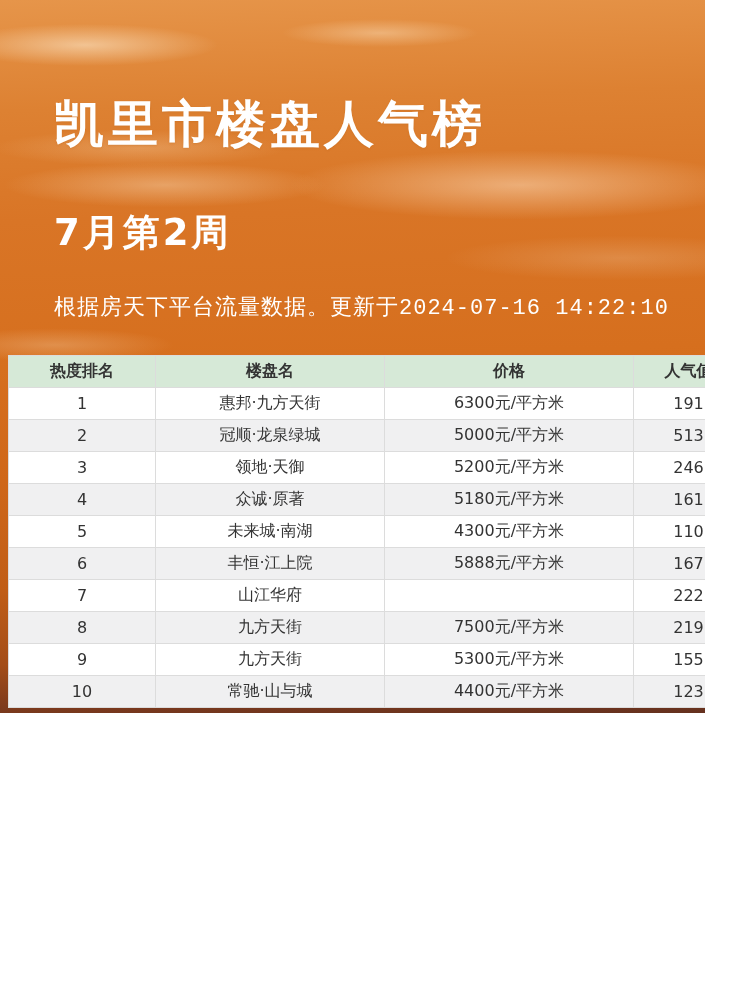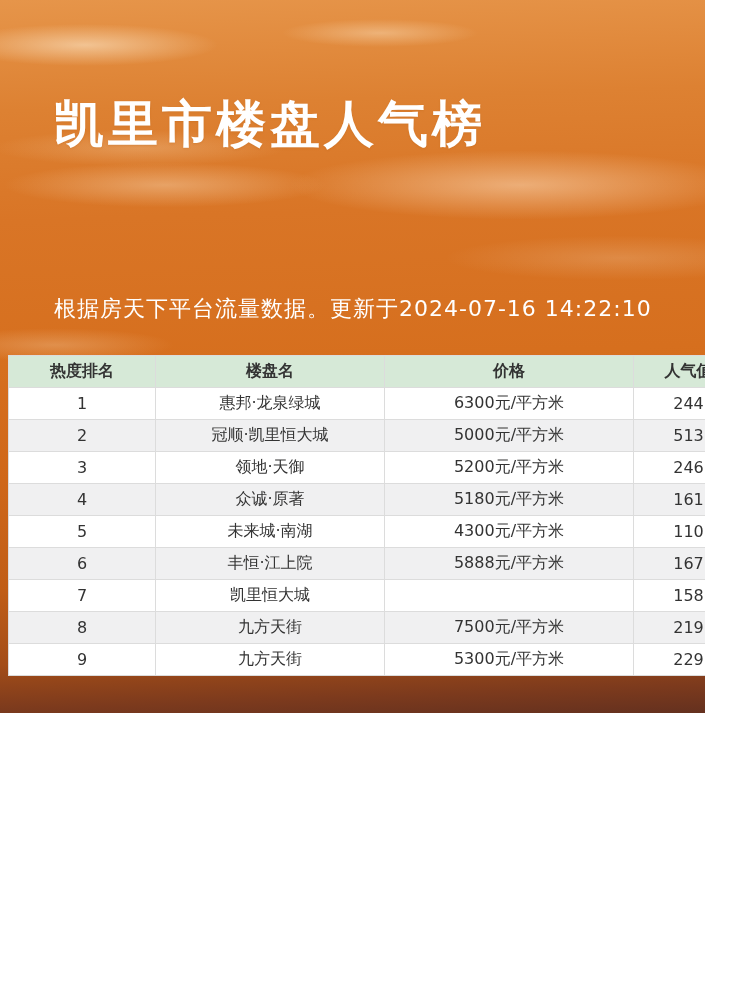--- a/index.html
+++ b/index.html
@@ -54,20 +54,21 @@
     font-weight: bold;
   }
 
   .hero-note {
     position: absolute;
     left: 54px; top: 294px;
     font-size: 22px;
     line-height: 30px;
     color: #ffffff;
     letter-spacing: 1px;
+    font-family: Liberation Mono, monospace;
   }
 
   
   .rank-table {
     position: absolute;
     left: 8px; top: 355px;
     width: 735px;
     border-collapse: collapse;
     table-layout: fixed;
     background: #fdba74;
@@ -95,20 +96,21 @@
   }
   .rank-table tr:nth-child(even) td { background: #f0f0f1; }
   .rank-table tr:nth-child(odd) td { background: #ffffff; }
 </style>
 </head>
 <body>
 
 <div class="canvas">
   <div class="hero">
     <div class="hero-title">凯里市楼盘人气榜</div>
+    <div class="hero-subtitle">7月第2周</div>
     <div class="hero-note">根据房天下平台流量数据。更新于2024-07-16 14:22:10</div>
   </div>
 
   <table class="rank-table">
     <colgroup>
         <col class="c1">
         <col class="c2">
         <col class="c3">
         <col class="c4">
       </colgroup>
@@ -116,27 +118,27 @@
       <tr>
         <th>热度排名</th>
         <th>楼盘名</th>
         <th>价格</th>
         <th>人气值</th>
       </tr>
     </thead>
     <tbody>
       <tr>
         <td>1</td>
-        <td>惠邦·龙泉绿城</td>
+        <td>惠邦·九方天街</td>
         <td>6300元/平方米</td>
-        <td>244</td>
+        <td>191</td>
       </tr>
       <tr>
         <td>2</td>
-        <td>冠顺·凯里恒大城</td>
+        <td>冠顺·龙泉绿城</td>
         <td>5000元/平方米</td>
         <td>513</td>
       </tr>
       <tr>
         <td>3</td>
         <td>领地·天御</td>
         <td>5200元/平方米</td>
         <td>246</td>
       </tr>
       <tr>
@@ -152,31 +154,37 @@
         <td>110</td>
       </tr>
       <tr>
         <td>6</td>
         <td>丰恒·江上院</td>
         <td>5888元/平方米</td>
         <td>167</td>
       </tr>
       <tr>
         <td>7</td>
-        <td>凯里恒大城</td>
+        <td>山江华府</td>
         <td></td>
-        <td>158</td>
+        <td>222</td>
       </tr>
       <tr>
         <td>8</td>
         <td>九方天街</td>
         <td>7500元/平方米</td>
         <td>219</td>
       </tr>
       <tr>
         <td>9</td>
         <td>九方天街</td>
         <td>5300元/平方米</td>
-        <td>229</td>
+        <td>155</td>
+      </tr>
+      <tr>
+        <td>10</td>
+        <td>常驰·山与城</td>
+        <td>4400元/平方米</td>
+        <td>123</td>
       </tr>
     </tbody>
   </table>
 </div>
 
 </body></html>

